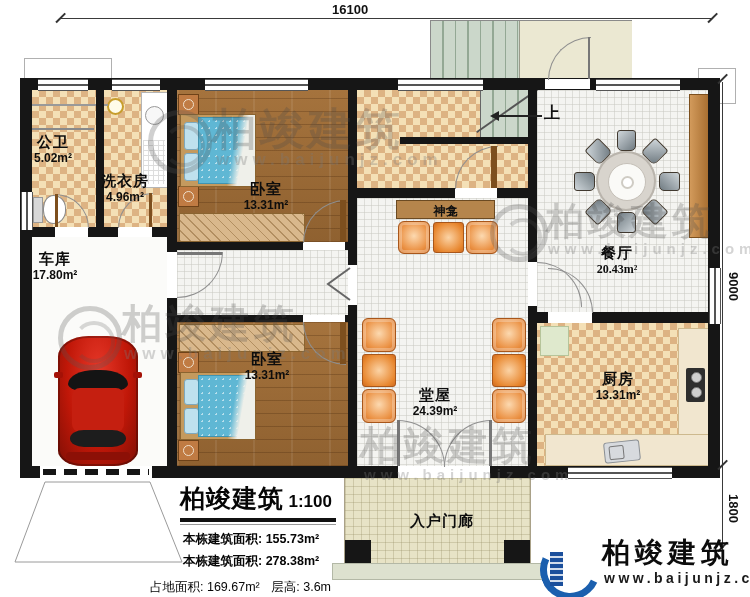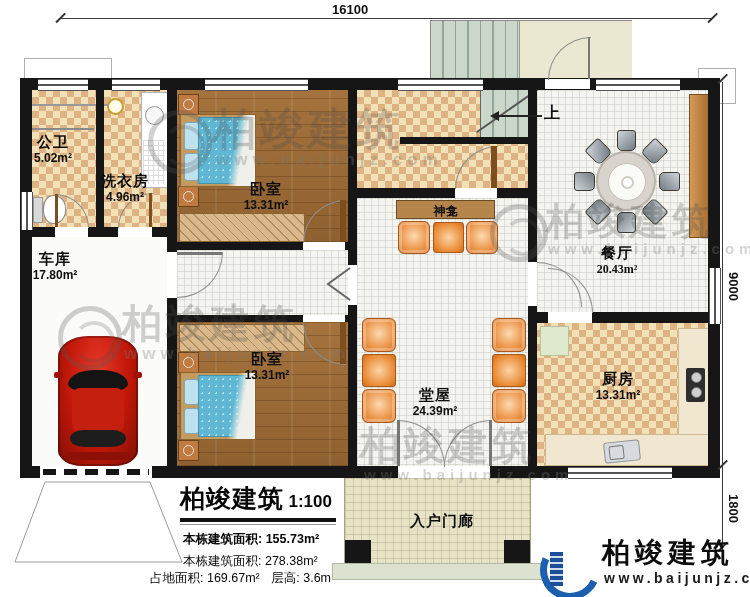--- a/index.html
+++ b/index.html
@@ -318,21 +318,21 @@
     <div style="padding-left:30px;white-space:nowrap;">
       <span style="font-size:25px;font-weight:bold;letter-spacing:1px;">柏竣建筑</span>
       <span style="font-size:17px;font-weight:bold;">1:100</span>
     </div>
     <div style="margin:3px 0 2px 30px;width:156px;height:4px;background:#111;"></div>
     <div style="margin:0 0 6px 30px;width:156px;height:1px;background:#999;"></div>
     <div style="padding-left:33px;font-size:12.5px;font-weight:bold;white-space:nowrap;margin-bottom:5px;">
       <span>本栋建筑面积:</span>
       <span>155.73m²</span>
     </div>
-    <div style="padding-left:33px;font-size:12.5px;font-weight:normal;white-space:nowrap;margin-bottom:0;">
+    <div style="padding-left:33px;font-size:12.5px;font-weight:bold;white-space:nowrap;margin-bottom:9px;">
       <span>本栋建筑面积:</span>
       <span>278.38m²</span>
     </div>
     <div style="padding-left:0;font-size:12.5px;font-weight:normal;white-space:nowrap;">
       <span>占地面积:</span>
       <span>169.67m²</span>
       <span style="margin-left:8px;">层高:</span>
       <span>3.6m</span>
     </div>
   </div>

